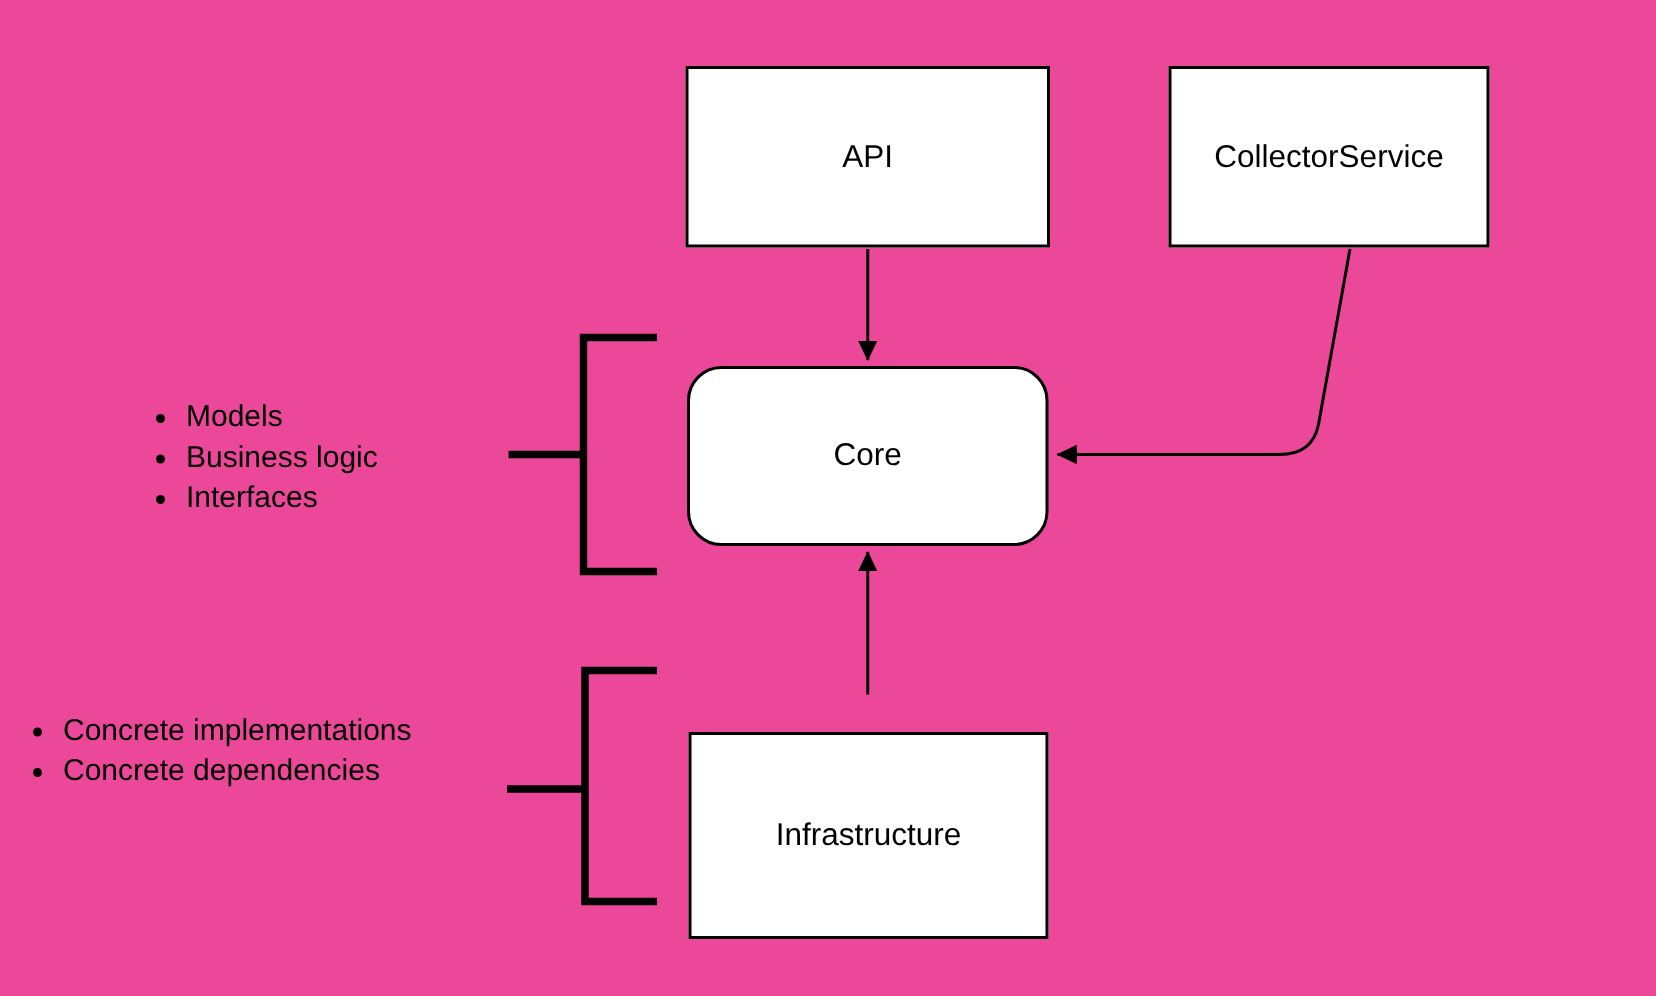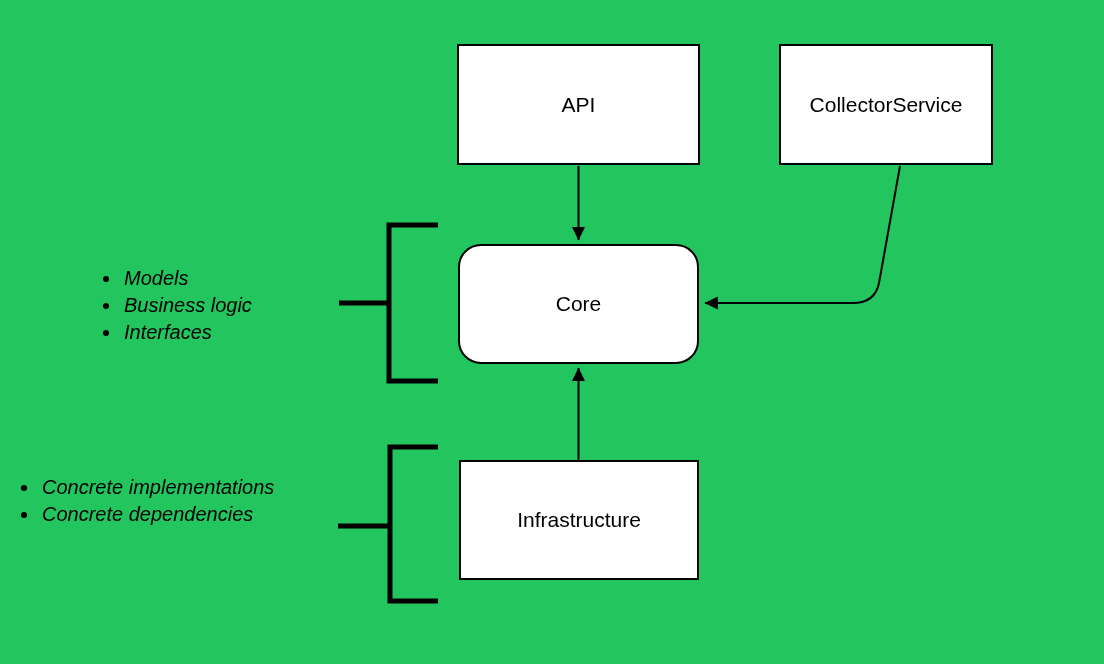--- a/index.html
+++ b/index.html
@@ -5,21 +5,21 @@
   html, body {
     margin: 0;
     padding: 0;
     background: #ffffff;
     font-family: "Liberation Sans", sans-serif;
   }
   .canvas {
     position: relative;
     width: 1104px;
     height: 664px;
-    background: #22c55e;
+    background: #ec4899;
     overflow: hidden;
   }
   .connector-layer {
     position: absolute;
     left: 0;
     top: 0;
     width: 1104px;
     height: 664px;
     pointer-events: none;
   }
@@ -31,34 +31,33 @@
     display: flex;
     align-items: center;
     justify-content: center;
     text-align: center;
     font-size: 21px;
     color: #000000;
   }
   .node-api            { left: 457px; top: 44px;  width: 243px; height: 121px; }
   .node-collector      { left: 779px; top: 44px;  width: 214px; height: 121px; }
   .node-core           { left: 458px; top: 244px; width: 241px; height: 120px; border-radius: 23px; }
-  .node-infrastructure { left: 459px; top: 460px; width: 240px; height: 120px; }
+  .node-infrastructure { left: 459px; top: 488px; width: 240px; height: 138px; }
 
   .bullet-list {
     position: absolute;
     margin: 0;
     padding: 0 0 0 24px;
     list-style: disc outside;
     font-size: 20px;
     line-height: 27px;
     color: #000000;
   }
   .bullet-list li {
     padding-left: 2px;
-    font-style: italic;
   }
   .list-core {
     left: 98px;
     top: 265px;
   }
   .list-infrastructure {
     left: 16px;
     top: 474px;
   }
 </style>

